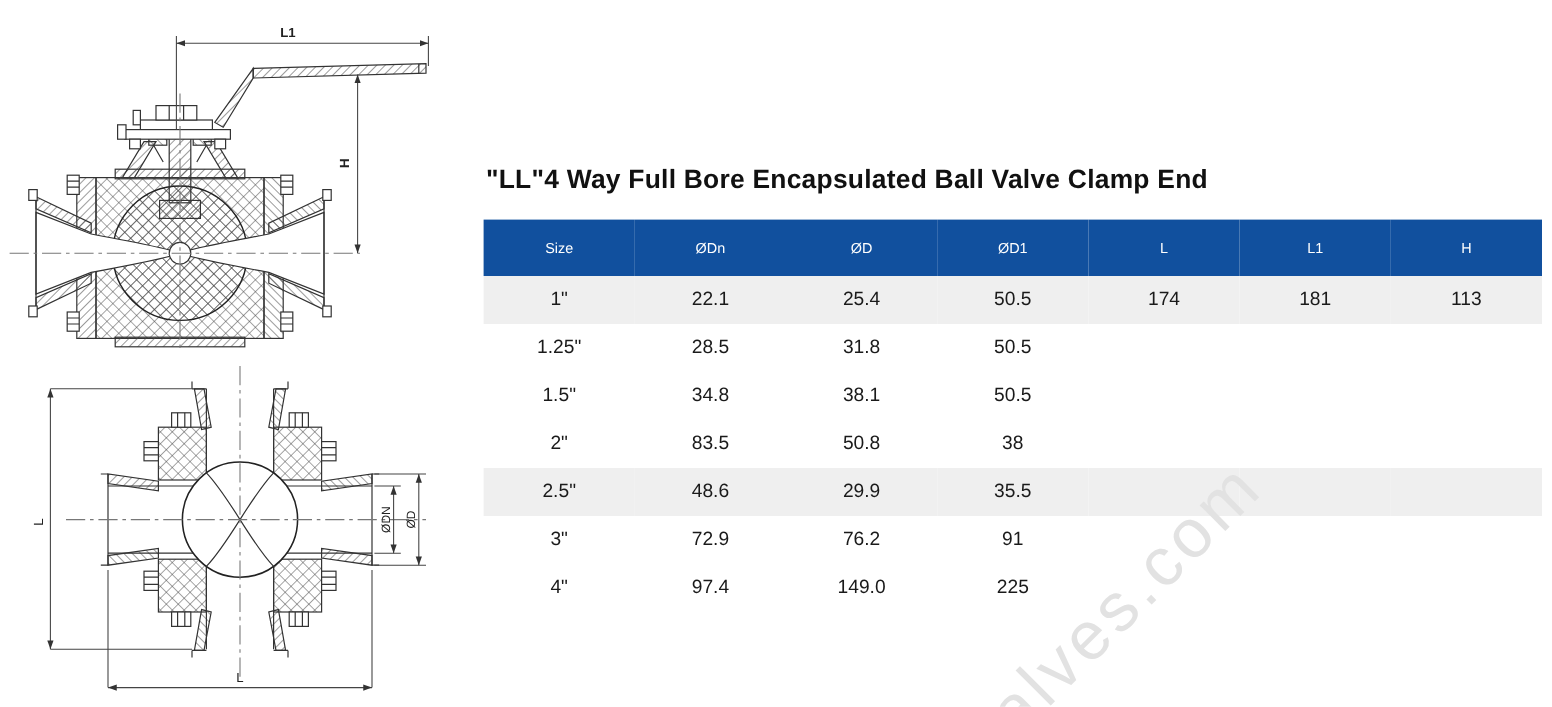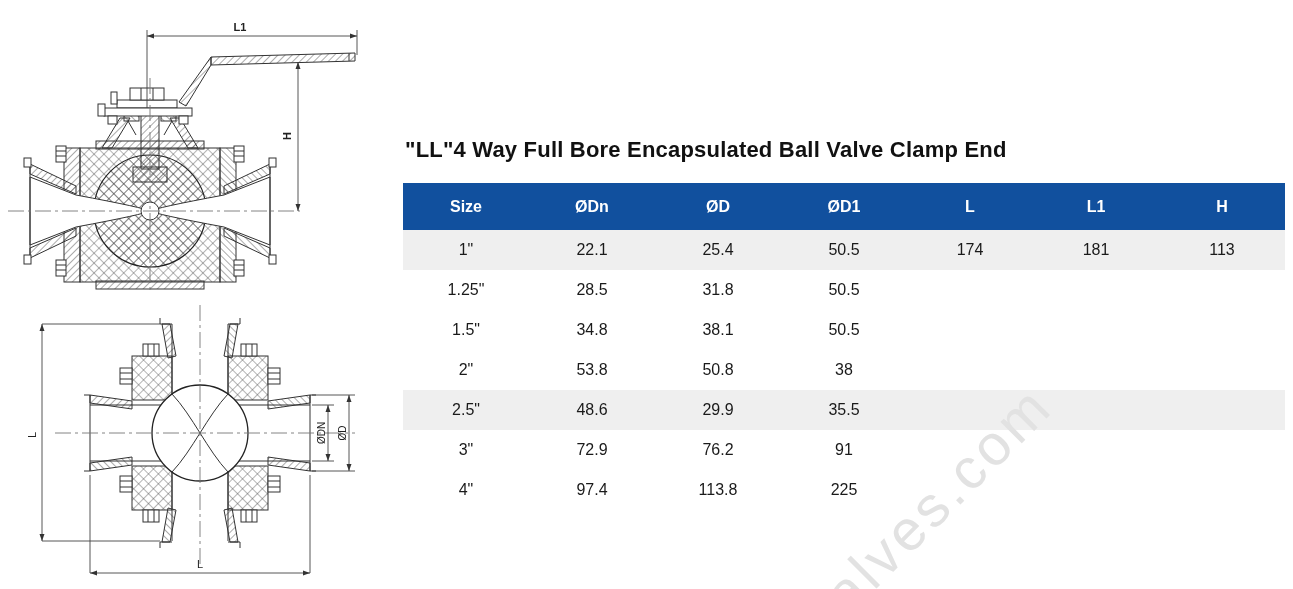--- a/index.html
+++ b/index.html
@@ -13,21 +13,21 @@
   svg text{fill:#222;font-family:"Liberation Sans",sans-serif;}
 
   .title{
     position:absolute;left:405px;top:137px;
     font-size:22px;font-weight:bold;color:#111;letter-spacing:.2px;white-space:nowrap;
   }
   .table-wrap{position:absolute;left:403px;top:183px;width:882px;}
   table{width:100%;border-collapse:collapse;table-layout:fixed;}
   thead th{
     background:var(--header-bg,#11509e);color:var(--header-text,#fff);
-    font-size:16px;font-weight:bold;height:45px;text-align:center;vertical-align:middle;
+    font-size:12px;font-weight:normal;height:45px;text-align:center;vertical-align:middle;
   }
   tbody td{
     height:38px;font-size:16px;color:var(--cell-text,#1a1a1a);
     text-align:center;vertical-align:middle;background:#fff;
   }
   tbody tr.stripe td{background:var(--row-stripe,#efefef);}
 
   .watermark{
     position:absolute;left:788px;top:602px;
     transform:rotate(-45deg);transform-origin:0 0;
@@ -250,21 +250,21 @@
         <td>1.5"</td>
         <td>34.8</td>
         <td>38.1</td>
         <td>50.5</td>
         <td></td>
         <td></td>
         <td></td>
       </tr>
       <tr>
         <td>2"</td>
-        <td>53.8</td>
+        <td>83.5</td>
         <td>50.8</td>
         <td>38</td>
         <td></td>
         <td></td>
         <td></td>
       </tr>
       <tr class="stripe">
         <td>2.5"</td>
         <td>48.6</td>
         <td>29.9</td>
@@ -278,21 +278,21 @@
         <td>72.9</td>
         <td>76.2</td>
         <td>91</td>
         <td></td>
         <td></td>
         <td></td>
       </tr>
       <tr>
         <td>4"</td>
         <td>97.4</td>
-        <td>113.8</td>
+        <td>149.0</td>
         <td>225</td>
         <td></td>
         <td></td>
         <td></td>
       </tr>
     </tbody>
   </table>
 </div>
 
 <div class="watermark">valves.com</div>

